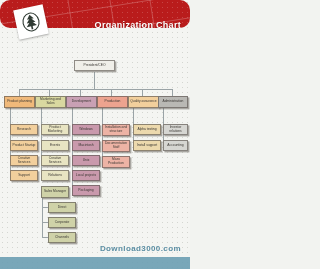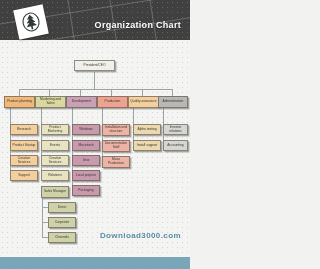--- a/index.html
+++ b/index.html
@@ -10,22 +10,22 @@
     position:relative;
   }
   #page{position:absolute;inset:0;background:#f4f5f2;}
 
   
   #grid{position:absolute;inset:0;
     background-image:radial-gradient(#c9ccc6 0.5px, transparent 0.6px);
     background-size:5px 5px;opacity:.75;}
 
   
-  #header{position:absolute;left:0;top:0;width:190px;height:40px;
-    background:#404040;overflow:hidden;}
+  #header{position:absolute;left:0;top:0;width:190px;height:28px;
+    background:#b91c1c;overflow:hidden;border-radius:10px;}
   #header .hdots{position:absolute;inset:0;
     background-image:radial-gradient(rgba(255,255,255,.18) 0.5px,transparent 0.6px);
     background-size:5px 5px;}
   #header .slash{position:absolute;background:rgba(255,255,255,.22);}
   #header .s1{width:260px;height:1px;left:-20px;top:30px;transform:rotate(-9deg);}
   #header .s2{width:260px;height:1px;left:-20px;top:6px;transform:rotate(-9deg);}
   #header .s3{width:1px;height:60px;left:70px;top:-14px;transform:rotate(-9deg);}
   #header .s4{width:1px;height:60px;left:152px;top:-14px;transform:rotate(-9deg);}
   #header .s5{width:1px;height:60px;left:112px;top:-14px;transform:rotate(-9deg);}
   #title{position:absolute;right:9px;top:20px;color:#ffffff;
@@ -35,21 +35,21 @@
   
   #logo{position:absolute;left:16px;top:7px;width:30px;height:30px;
     background:#ffffff;transform:rotate(-12deg);
     box-shadow:0 1px 2px rgba(0,0,0,.3);}
   #logo .inner{position:absolute;inset:3px;display:flex;align-items:center;justify-content:center;}
   #logo svg{display:block;}
 
   
   #footerband{position:absolute;left:0;bottom:0;width:190px;height:12px;
     background:#6c9fb2;opacity:.9;}
-  #watermark{position:absolute;right:9px;bottom:29px;
+  #watermark{position:absolute;right:9px;bottom:16px;
     color:#5b8ea3;font-size:8px;font-weight:bold;letter-spacing:.4px;text-align:right;}
 
   
   .ln{position:absolute;background:#9aa3a6;}
   .lnv{width:1px;}
   .lnh{height:1px;}
 
   
   .node{position:absolute;box-sizing:border-box;
     border:1px solid rgba(90,85,80,.65);

